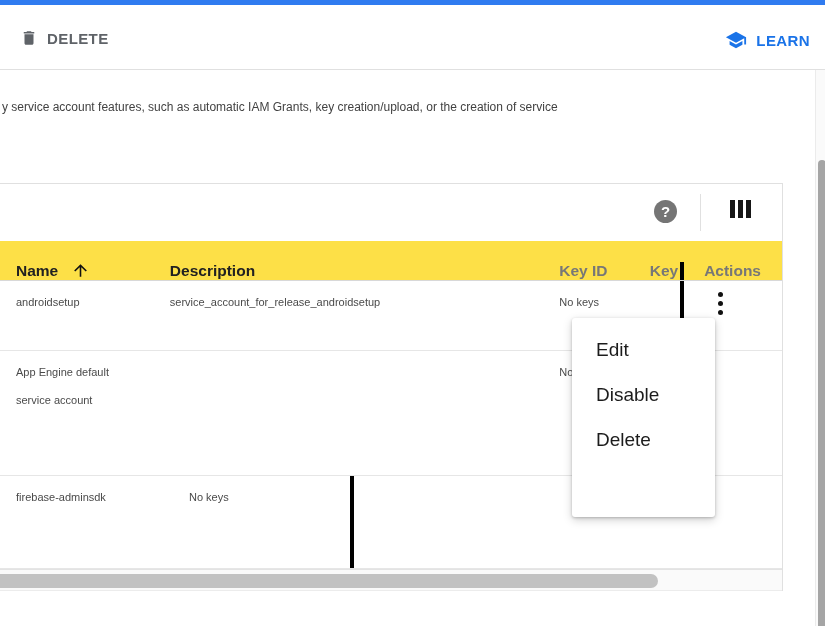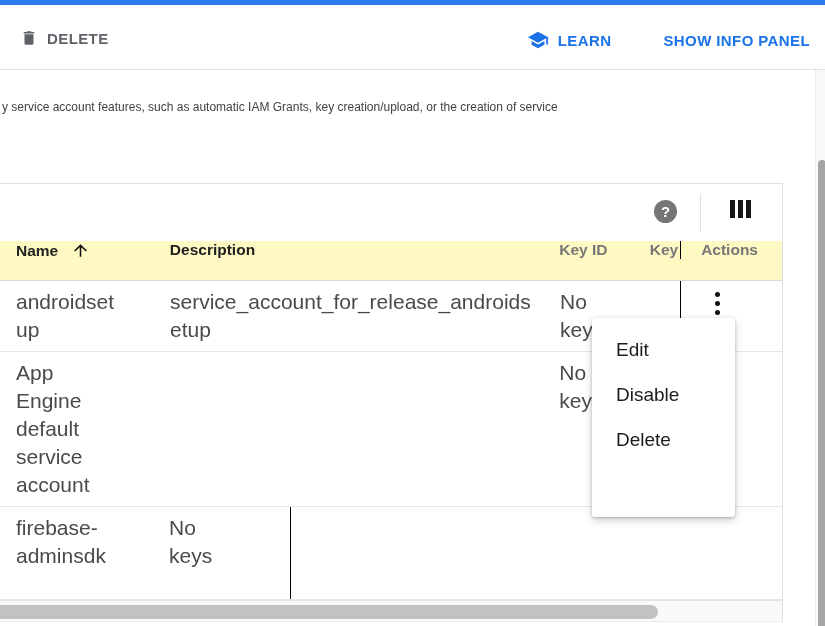--- a/index.html
+++ b/index.html
@@ -32,57 +32,57 @@
   .help-btn { position: absolute; left: 654px; top: 16px; width: 23px; height: 23px;
     border-radius: 50%; background: #757575; color: #fff; font-size: 15px; font-weight: bold;
     display: flex; align-items: center; justify-content: center; cursor: pointer; }
   .tools-divider { position: absolute; left: 700px; top: 10px; width: 1px; height: 37px;
     background: #e0e0e0; }
   .cols-btn { position: absolute; left: 730px; top: 16px; display: flex; gap: 3px;
     cursor: pointer; }
   .cols-btn .bar { width: 5px; height: 18px; background: #161616; }
 
   
-  .thead { display: flex; height: 40px; background: #fef9c3; border-bottom: 1px solid #d8d8d8;
-    align-items: flex-start; font-size: 15.5px; font-weight: bold; color: #212121; }
-  .trow { display: flex; border-bottom: 1px solid #e6e6e6; font-size: 21px;
+  .thead { display: flex; height: 40px; background: #fde047; border-bottom: 1px solid #d8d8d8;
+    align-items: flex-end; font-size: 15.5px; font-weight: bold; color: #212121; }
+  .trow { display: flex; border-bottom: 1px solid #e6e6e6; font-size: 11px;
     color: #4a4a4a; line-height: 28px; }
   .c-name   { width: 154px; padding: 0 38px 0 16px; overflow-wrap: break-word; }
   .c-desc   { width: 391px; padding: 0 10px 0 16px; overflow-wrap: break-word; }
   .c-keyid  { width: 80px;  padding: 0 13px 0 15px; overflow-wrap: break-word; }
   .c-key    { width: 56px;  padding: 0 2px 0 0; text-align: right; overflow: hidden;
               white-space: nowrap; }
-  .c-actions{ width: 102px; padding: 0 0 0 20px; border-left: 1px solid #000000;
+  .c-actions{ width: 102px; padding: 0 0 0 20px; border-left: 4px solid #000000;
               position: relative; }
   .gray-h { color: #777; }
   .trow .c-name, .trow .c-desc, .trow .c-keyid { padding-top: 7px; padding-bottom: 7px; }
   .row-1 { min-height: 70px; }
   .row-2 { min-height: 125px; }
-  .row-3 { min-height: 93px; }
+  .row-3 { min-height: 93px; gap: 20px; }
   .name-flex { display: flex; align-items: center; gap: 13px; }
 
   .kebab { position: absolute; left: 24px; top: 8px; width: 24px; height: 28px;
     display: flex; flex-direction: column; align-items: center; justify-content: center;
     gap: 4px; cursor: pointer; }
   .kebab .dot { width: 5px; height: 5px; border-radius: 50%; background: #101010; }
 
   
   .hscroll { position: relative; height: 22px; background: #fafafa;
     border-top: 1px solid #e3e3e3; border-bottom: 1px solid #ececec; }
   .hthumb { position: absolute; left: 0; top: 4px; width: 658px; height: 14px;
     background: #c2c2c2; border-radius: 0 7px 7px 0; cursor: pointer; }
 
   
   .vscroll { position: absolute; left: 815px; top: 70px; width: 10px; height: 556px;
     background: #fafafa; border-left: 1px solid #ebebeb; }
   .vthumb { position: absolute; left: 2px; top: 90px; width: 8px; height: 466px;
     background: #a5a5a5; border-radius: 4px 4px 0 0; cursor: pointer; }
 
   
-  .menu { position: absolute; left: 592px; top: 318px; width: 143px; height: 199px;
+  .menu { position: absolute; left: 572px; top: 318px; width: 143px; height: 199px;
     background: #fff; border-radius: 3px; z-index: 20; padding: 10px 0;
     box-shadow: 0 1px 3px rgba(0,0,0,0.22), 0 3px 10px rgba(0,0,0,0.18); }
   .menu-item { height: 44.7px; display: flex; align-items: center; padding-left: 24px;
     font-size: 19px; color: #1c1c1c; cursor: pointer; }
 
   svg { display: block; }
 </style>
 </head>
 <body>
 
@@ -99,23 +99,20 @@
     <span>DELETE</span>
   </div>
   <div class="tb-right">
     <div class="tb-btn blue">
       <span>
         <svg width="22" height="22" viewBox="0 0 24 24" fill="#1a73e8">
           <path d="M5 13.18v4L12 21l7-3.82v-4L12 17l-7-3.82zM12 3L1 9l11 6 9-4.91V17h2V9L12 3z"></path>
         </svg>
       </span>
       <span>LEARN</span>
-    </div>
-    <div class="tb-btn blue">
-      <span>SHOW INFO PANEL</span>
     </div>
   </div>
 </div>
 
 <div class="notice">y service account features, such as automatic IAM Grants, key creation/upload, or the creation of service</div>
 
 <div class="card">
 
   <div class="tools-row">
     <div class="help-btn">?</div>

